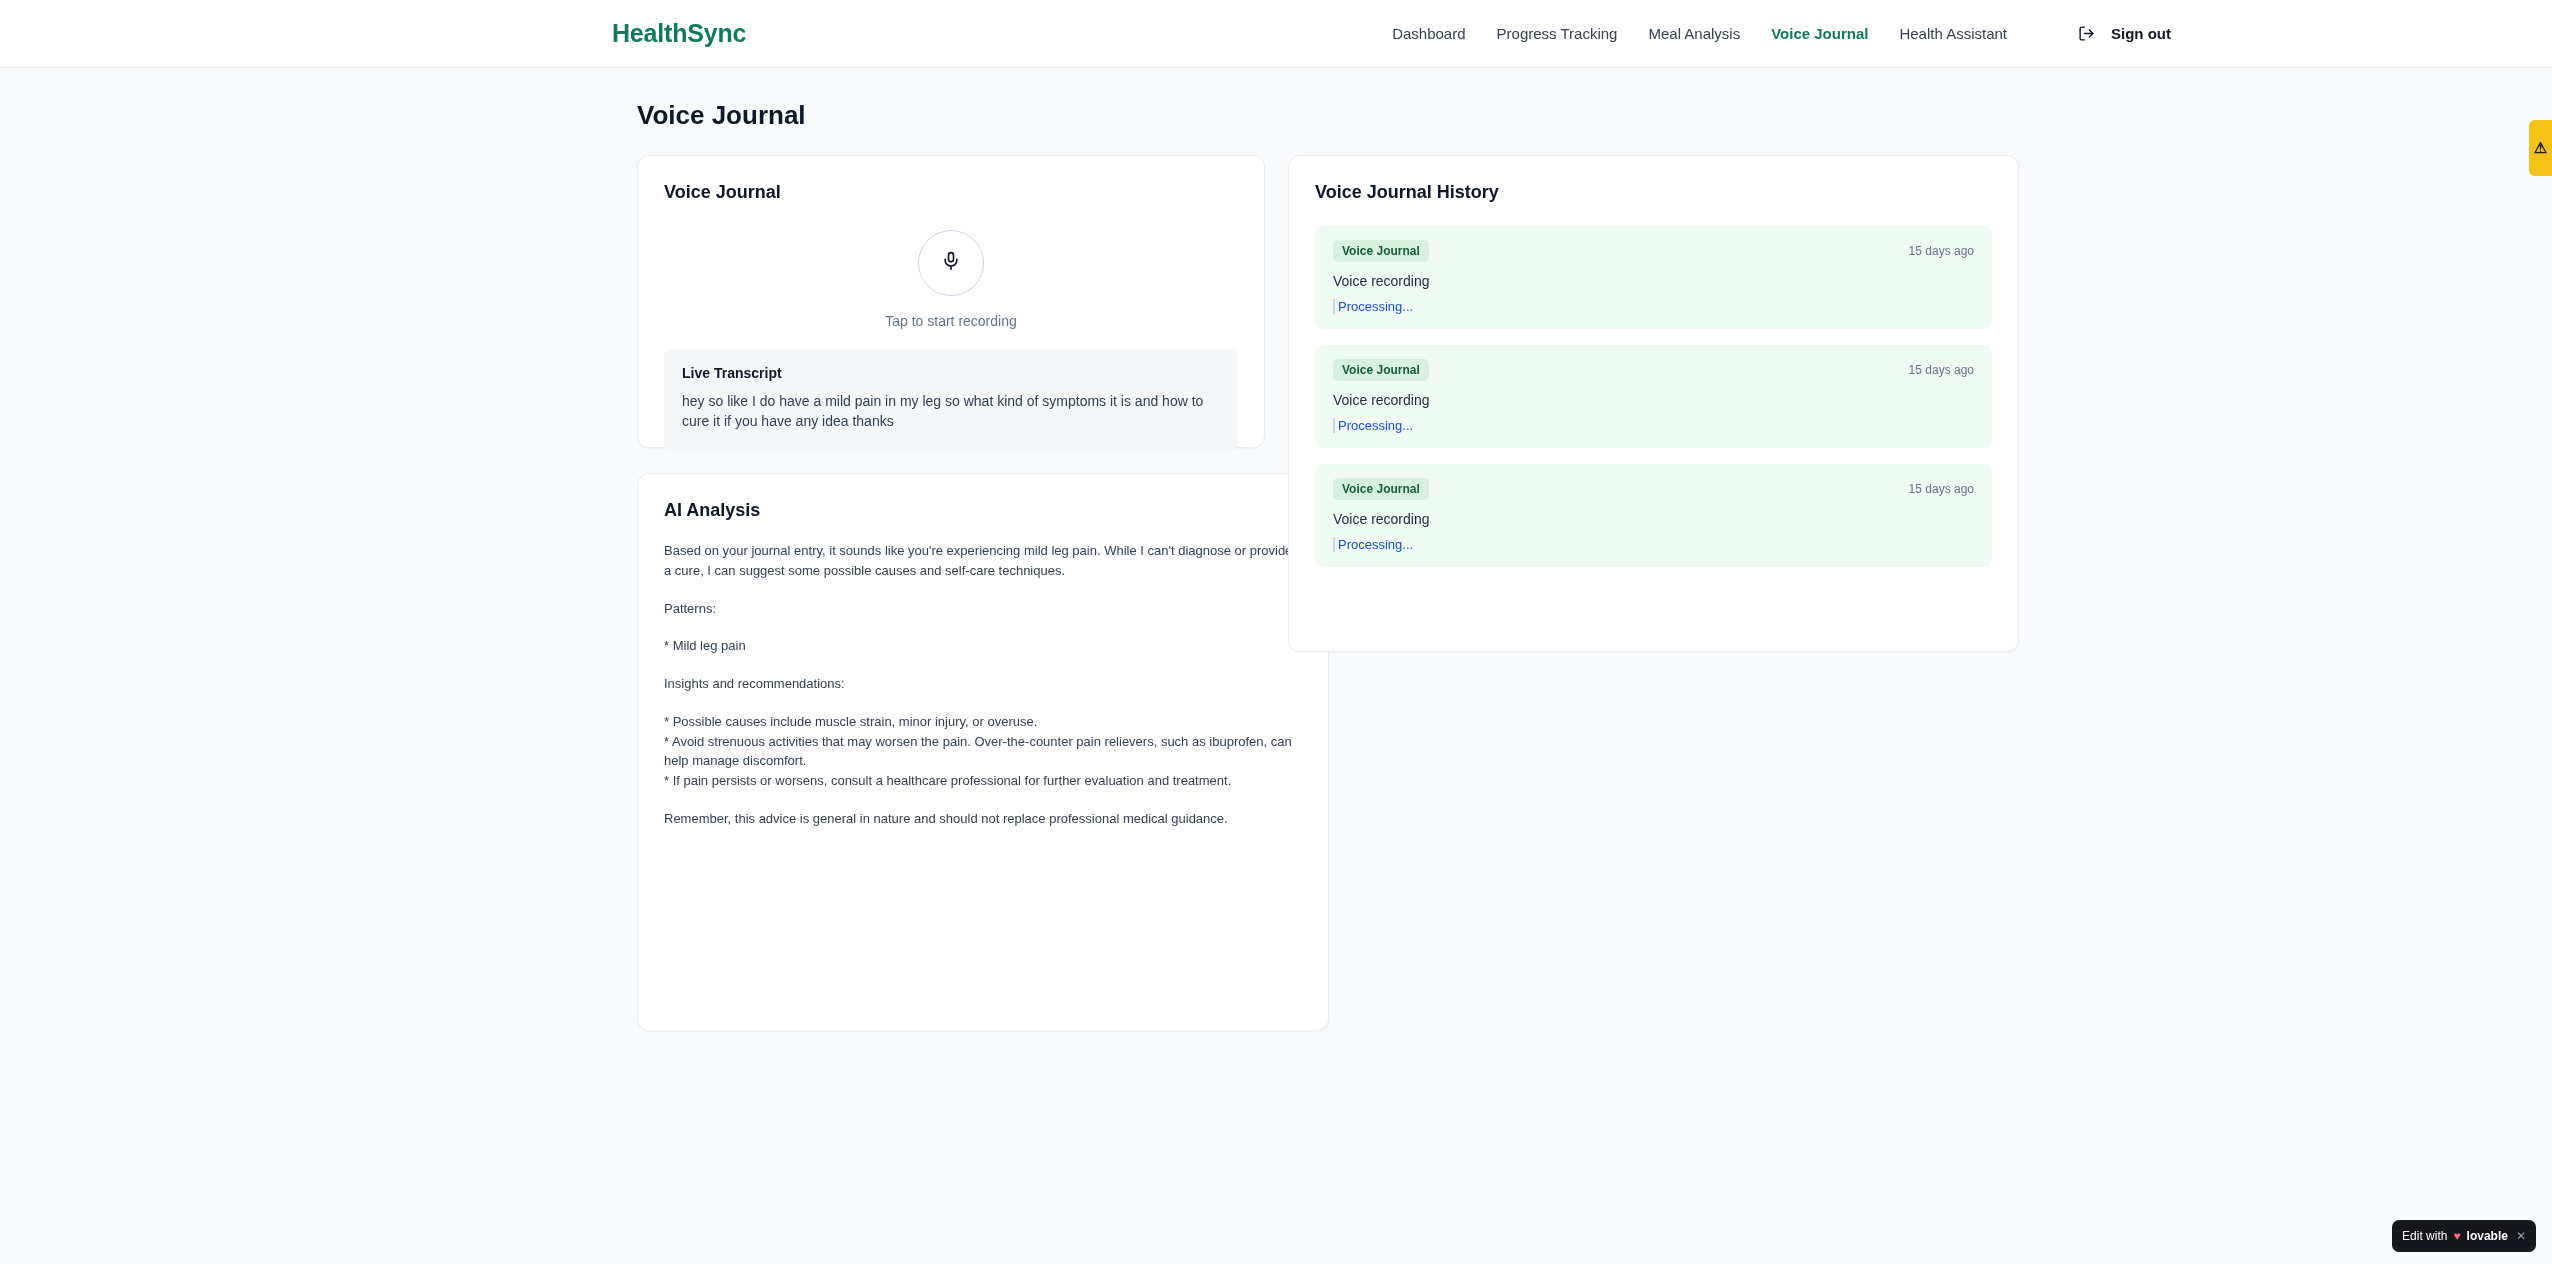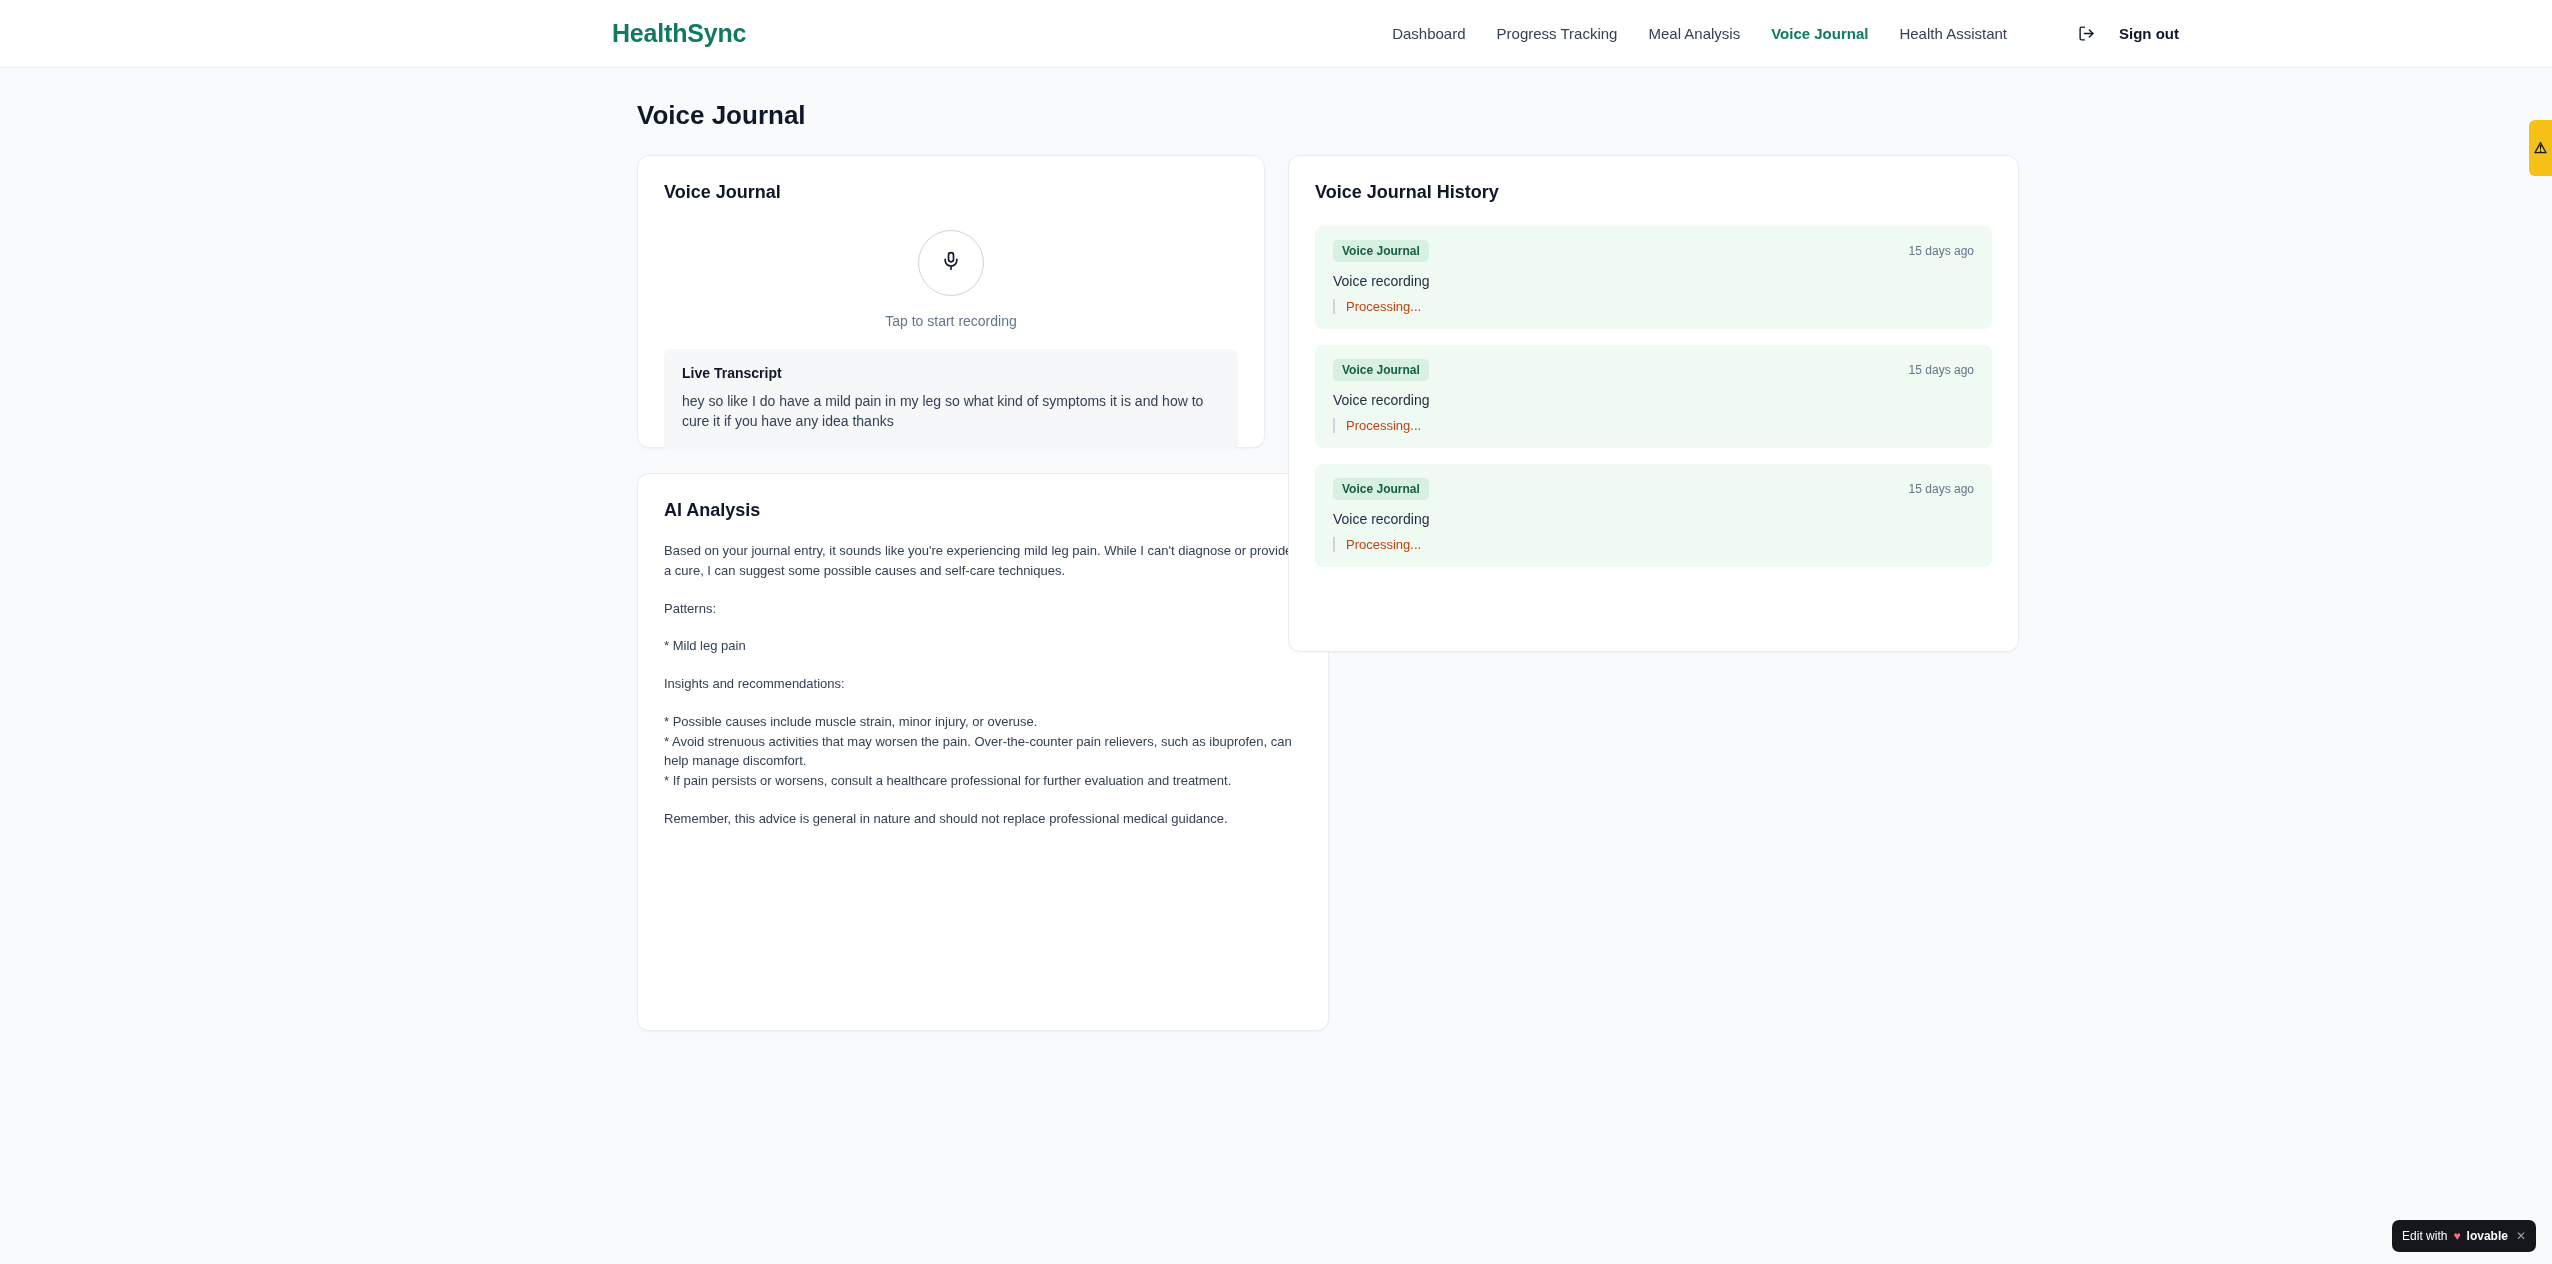--- a/index.html
+++ b/index.html
@@ -41,21 +41,21 @@
     gap: 31px;
     margin-left: 646px;
     font-size: 15px;
     color: #334155;
   }
   .nav-link { cursor: pointer; white-space: nowrap; }
   .nav-link.active { color: #0f7a5f; font-weight: bold; }
   .signout {
     display: flex;
     align-items: center;
-    gap: 24px;
+    gap: 16px;
     margin-left: 40px;
     font-size: 15px;
     font-weight: bold;
     color: #0f172a;
     cursor: pointer;
   }
   .signout svg { display: block; }
 
   
   .page-title {
@@ -182,23 +182,23 @@
     color: #64748b;
   }
   .history-main {
     margin-top: 11px;
     font-size: 14px;
     color: #1e293b;
   }
   .history-sub {
     margin-top: 10px;
     border-left: 2px solid #cbd5e1;
-    padding-left: 11px;
+    padding-left: 3px;
     font-size: 13px;
-    color: #c2410c;
+    color: #1d4ed8;
   }
 
   
   .edge-tab {
     position: absolute;
     right: 0;
     top: 120px;
     width: 23px;
     height: 56px;
     background: #f5c116;

